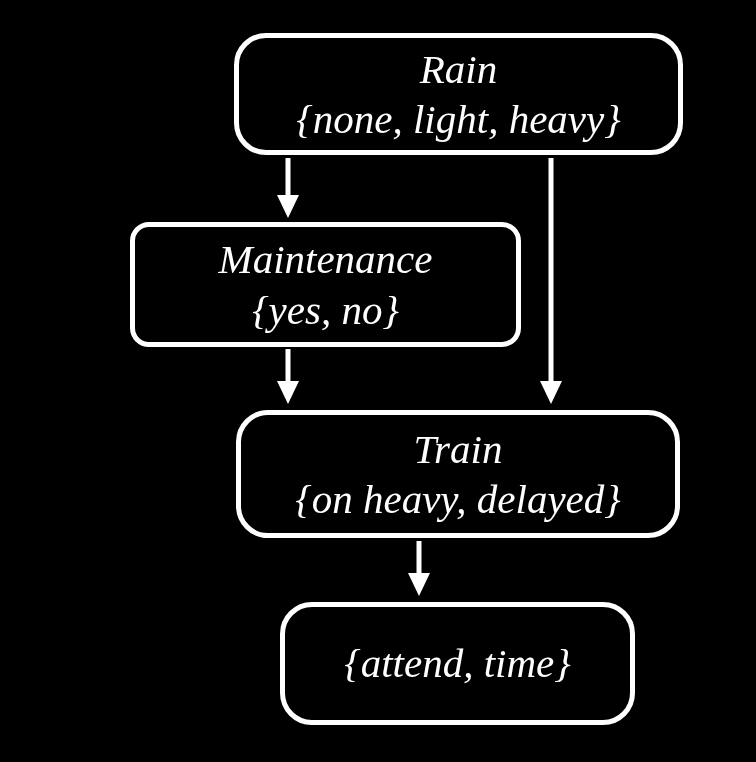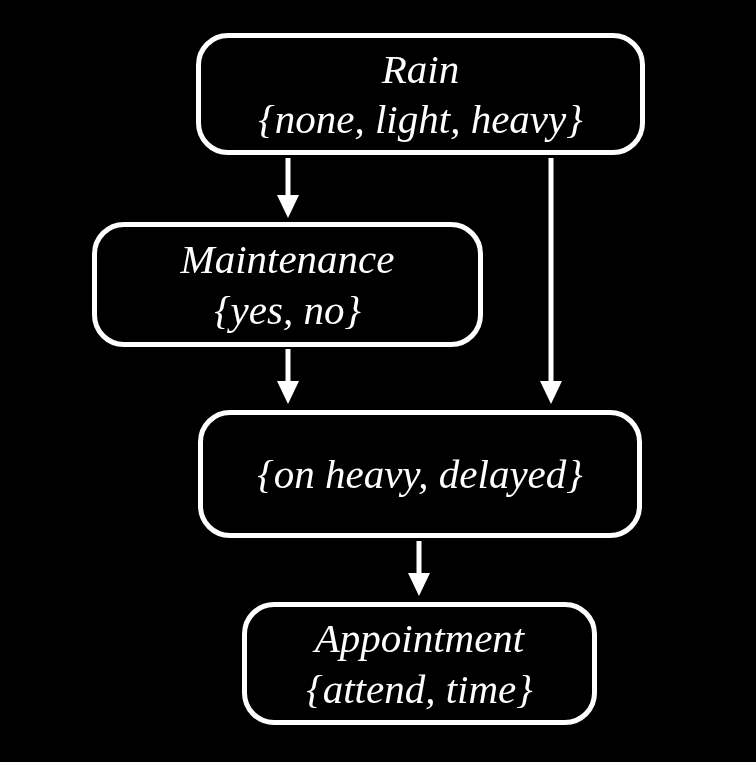--- a/index.html
+++ b/index.html
@@ -34,27 +34,28 @@
     color: #ffffff;
     display: flex;
     flex-direction: column;
     align-items: center;
     justify-content: center;
     text-align: center;
     font-style: italic;
     font-size: 41px;
     line-height: 1.23;
     white-space: nowrap;
+    margin-left: 38px;
   }
   .node .node-name,
   .node .node-values {
     display: block;
   }
   #node-rain        { left: 196px; top: 33px;  width: 449px; height: 122px; }
-  #node-maintenance { left: 92px;  top: 222px; width: 391px; height: 125px; }
+  #node-maintenance { left: 92px;  top: 222px; width: 391px; height: 125px; border-radius: 19px; }
   #node-train       { left: 198px; top: 410px; width: 444px; height: 128px; }
   #node-appointment { left: 242px; top: 602px; width: 355px; height: 123px; }
 </style>
 </head>
 <body>
 
 <div class="canvas">
 
   <svg class="edges-layer" viewBox="0 0 756 762" xmlns="http://www.w3.org/2000/svg">
 
@@ -83,21 +84,21 @@
     <span class="node-name">Rain</span>
     <span class="node-values">{none, light, heavy}</span>
   </div>
 
   <div class="node" id="node-maintenance">
     <span class="node-name">Maintenance</span>
     <span class="node-values">{yes, no}</span>
   </div>
 
   <div class="node" id="node-train">
+    <span class="node-name">Train</span>
     <span class="node-values">{on heavy, delayed}</span>
   </div>
 
   <div class="node" id="node-appointment">
-    <span class="node-name">Appointment</span>
     <span class="node-values">{attend, time}</span>
   </div>
 
 </div>
 
 </body></html>

